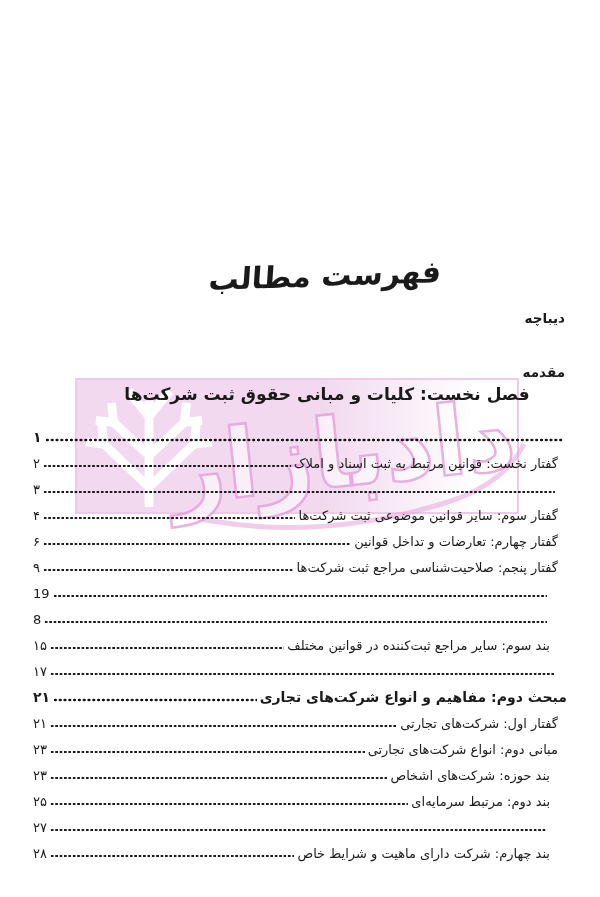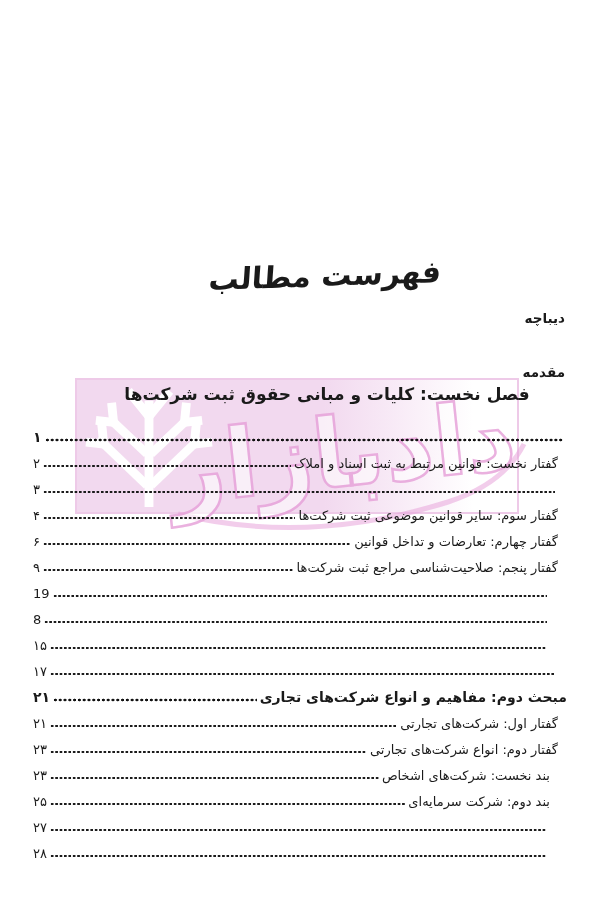--- a/index.html
+++ b/index.html
@@ -114,55 +114,57 @@
     </div>
     <div class="row l2">
       <span class="leader"></span>
       <span class="p">19</span>
     </div>
     <div class="row l2">
       <span class="leader"></span>
       <span class="p">8</span>
     </div>
     <div class="row l2">
+      <span class="t">بند سوم: سایر مراجع ثبت‌کننده در قوانین مختلف</span>
       <span class="leader"></span>
       <span class="p">۱۵</span>
     </div>
     <div class="row l1">
       <span class="leader"></span>
       <span class="p">۱۷</span>
     </div>
     <div class="row b l0">
       <span class="t">مبحث دوم: مفاهیم و انواع شرکت‌های تجاری</span>
       <span class="leader"></span>
       <span class="p">۲۱</span>
     </div>
     <div class="row l1">
       <span class="t">گفتار اول: شرکت‌های تجارتی</span>
       <span class="leader"></span>
       <span class="p">۲۱</span>
     </div>
     <div class="row l1">
-      <span class="t">گفتار دوم: انواع شرکت‌های تجارتی</span>
+      <span class="t">مبانی دوم: انواع شرکت‌های تجارتی</span>
       <span class="leader"></span>
       <span class="p">۲۳</span>
     </div>
     <div class="row l2">
-      <span class="t">بند نخست: شرکت‌های اشخاص</span>
+      <span class="t">بند حوزه: شرکت‌های اشخاص</span>
       <span class="leader"></span>
       <span class="p">۲۳</span>
     </div>
     <div class="row l2">
-      <span class="t">بند دوم: شرکت سرمایه‌ای</span>
+      <span class="t">بند دوم: مرتبط سرمایه‌ای</span>
       <span class="leader"></span>
       <span class="p">۲۵</span>
     </div>
     <div class="row l2">
       <span class="leader"></span>
       <span class="p">۲۷</span>
     </div>
     <div class="row l2">
+      <span class="t">بند چهارم: شرکت دارای ماهیت و شرایط خاص</span>
       <span class="leader"></span>
       <span class="p">۲۸</span>
     </div>
 
   </div>
 </div>
 
 </body></html>

